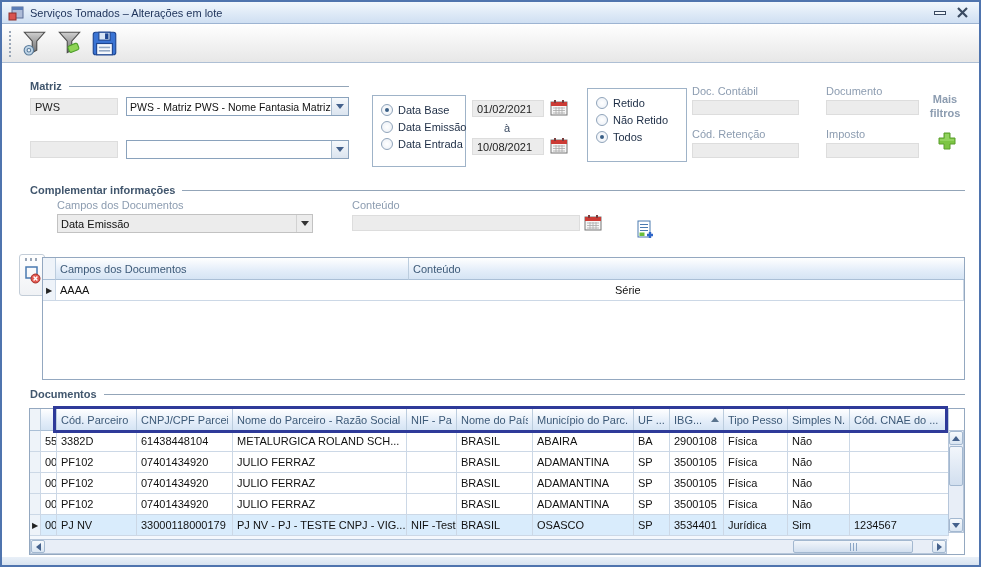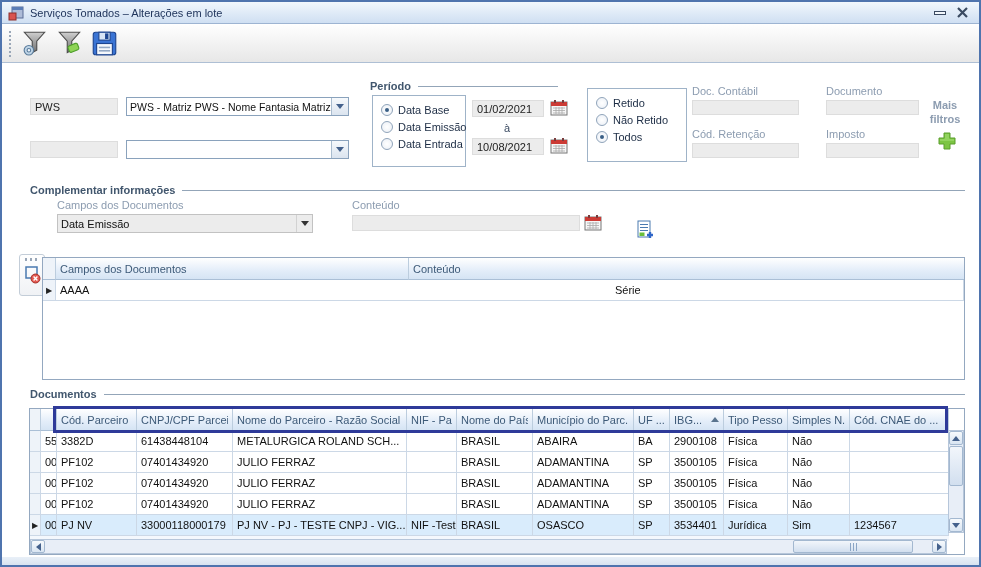--- a/index.html
+++ b/index.html
@@ -123,39 +123,39 @@
         <rect x="2" y="2" width="20" height="20" rx="2" fill="#3a74d4" stroke="#1d4590"></rect>
         <rect x="7" y="2" width="10" height="7" fill="#d7e4f5" stroke="#1d4590"></rect>
         <rect x="12.5" y="3" width="3" height="5" fill="#1d4590"></rect>
         <rect x="5" y="12" width="14" height="10" fill="#f5f8fc" stroke="#1d4590"></rect>
         <line x1="7" y1="15.5" x2="17" y2="15.5" stroke="#93a8c4" stroke-width="1.4"></line>
         <line x1="7" y1="18.5" x2="17" y2="18.5" stroke="#93a8c4" stroke-width="1.4"></line>
       </svg>
     </span>
   </div>
 
+  <div class="sec" style="left:28px;top:78px;width:319px;">
+    <span>Matriz</span>
+  </div>
   <div class="field" style="left:28px;top:96px;width:88px;height:17px;">PWS</div>
   <div class="combo3d" style="left:124px;top:95px;width:223px;height:19px;">
     <span class="combo-text">PWS - Matriz PWS - Nome Fantasia Matriz PWS</span>
     <span class="ddbtn">
         <span class="arr-down"></span>
       </span>
   </div>
 
   <div class="field" style="left:28px;top:139px;width:88px;height:17px;"></div>
   <div class="combo3d" style="left:124px;top:138px;width:223px;height:19px;">
     <span class="combo-text"></span>
     <span class="ddbtn">
         <span class="arr-down"></span>
       </span>
   </div>
 
-  <div class="sec" style="left:368px;top:78px;width:188px;">
-    <span>Período</span>
-  </div>
   <div class="gbox" style="left:370px;top:93px;width:94px;height:72px;">
     <div class="radio-row sel">
       <span class="rad"></span>
       <span>Data Base</span>
     </div>
     <div class="radio-row">
       <span class="rad"></span>
       <span>Data Emissão</span>
     </div>
     <div class="radio-row">
@@ -203,21 +203,21 @@
 
   <span class="lbl-soft" style="left:690px;top:83px;">Doc. Contábil</span>
   <div class="field" style="left:690px;top:98px;width:107px;height:15px;"></div>
   <span class="lbl-soft" style="left:690px;top:126px;">Cód. Retenção</span>
   <div class="field" style="left:690px;top:141px;width:107px;height:15px;"></div>
   <span class="lbl-soft" style="left:824px;top:83px;">Documento</span>
   <div class="field" style="left:824px;top:98px;width:93px;height:15px;"></div>
   <span class="lbl-soft" style="left:824px;top:126px;">Imposto</span>
   <div class="field" style="left:824px;top:141px;width:93px;height:15px;"></div>
 
-  <div class="mais" style="left:920px;top:96px;width:46px;">Mais filtros</div>
+  <div class="mais" style="left:920px;top:90px;width:46px;">Mais filtros</div>
   <span class="abs" style="left:936px;top:130px;">
     <svg width="18" height="18" viewBox="0 0 18 18">
       <path d="M6,1 h6 v5 h5 v6 h-5 v5 h-6 v-5 h-5 v-6 h5 z" fill="#7cc543" stroke="#5a9e2d"></path>
       <path d="M7,2 h4 v5 h5 v2 h-14 v-2 h5 z" fill="#9bd96a" opacity="0.7"></path>
     </svg>
   </span>
 
   <div class="sec" style="left:28px;top:182px;width:935px;">
     <span>Complementar informações</span>
   </div>

